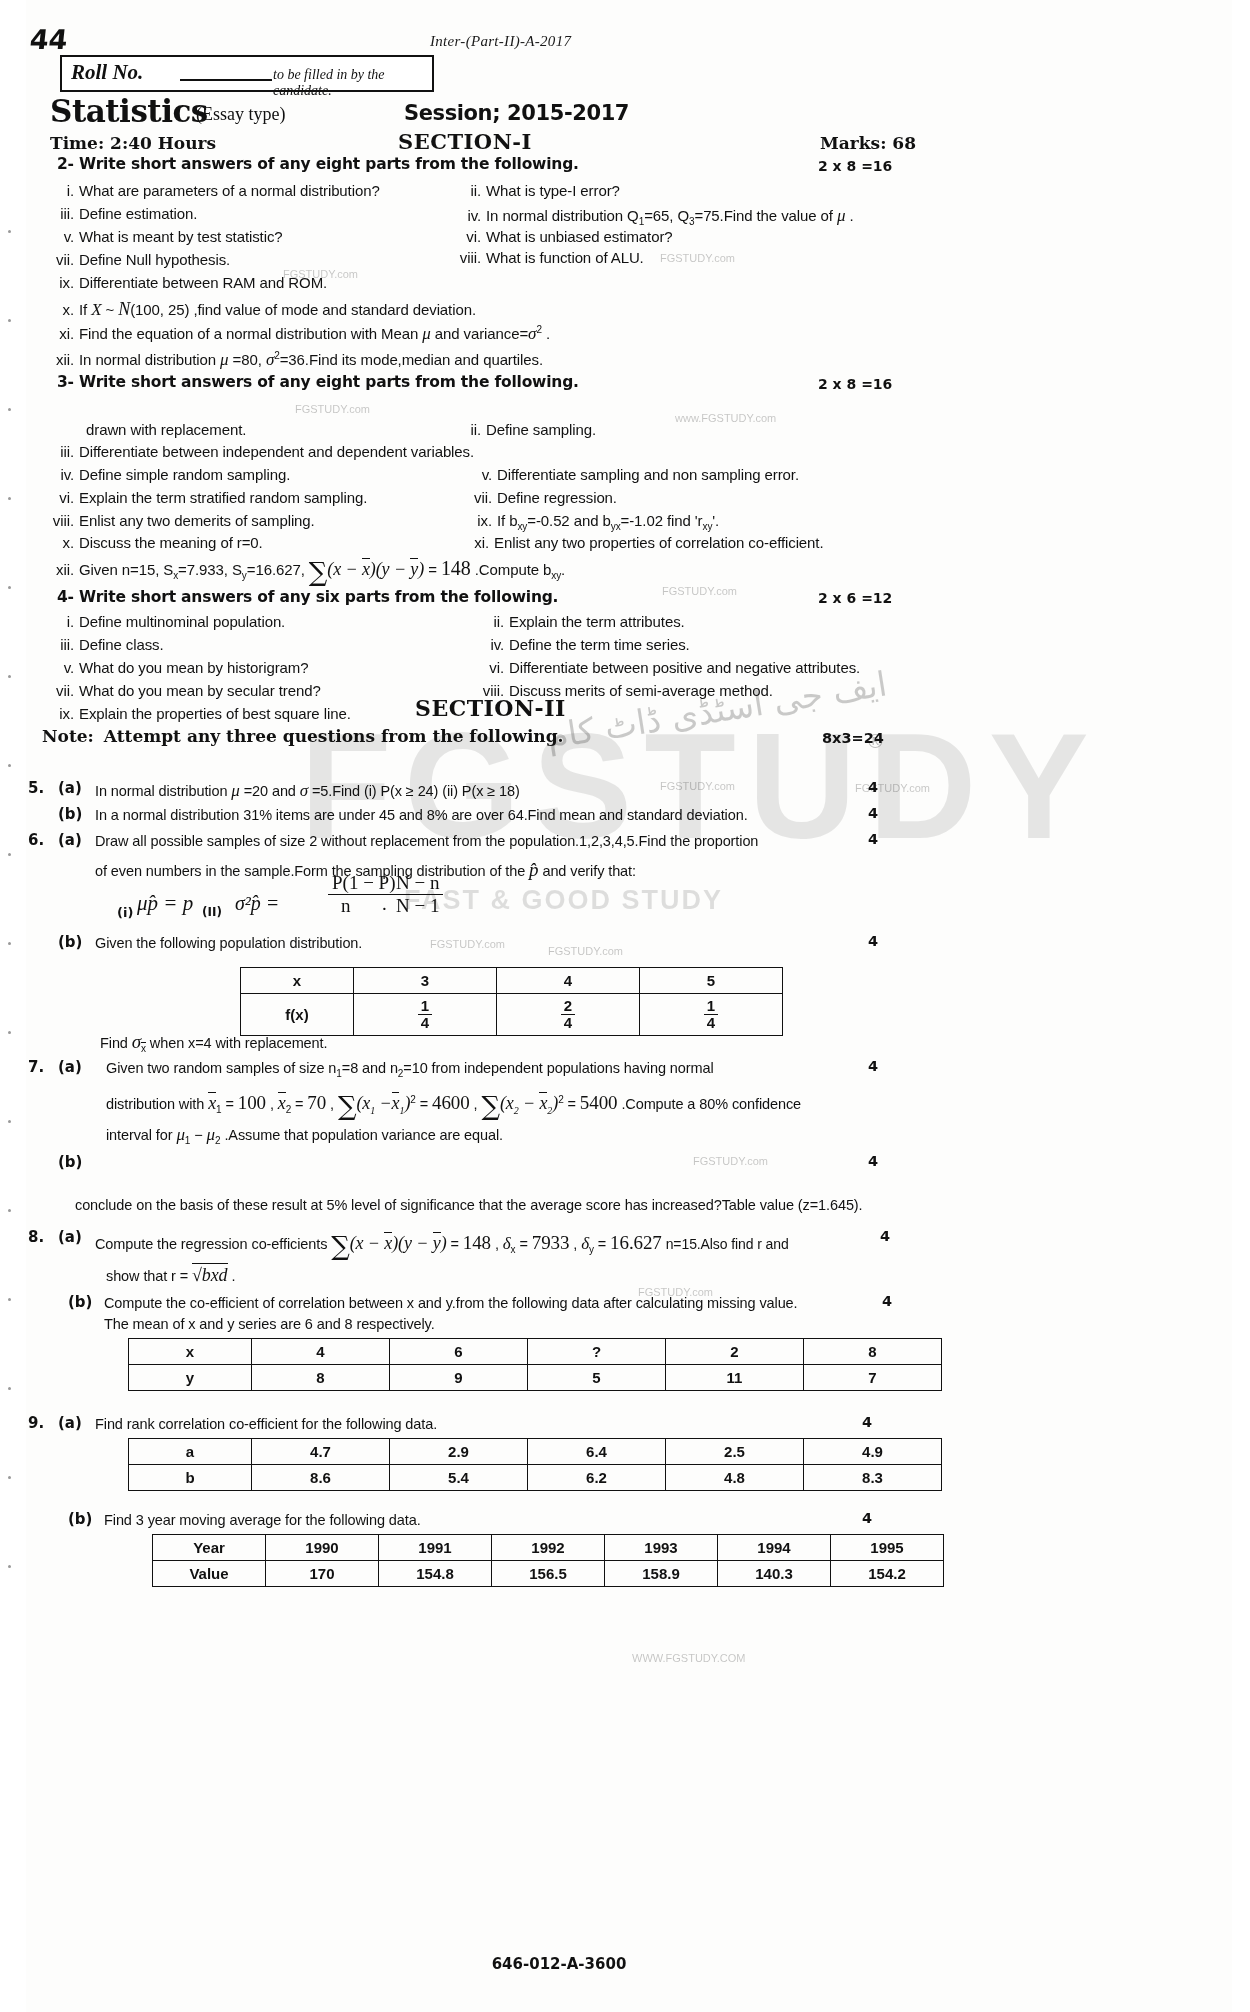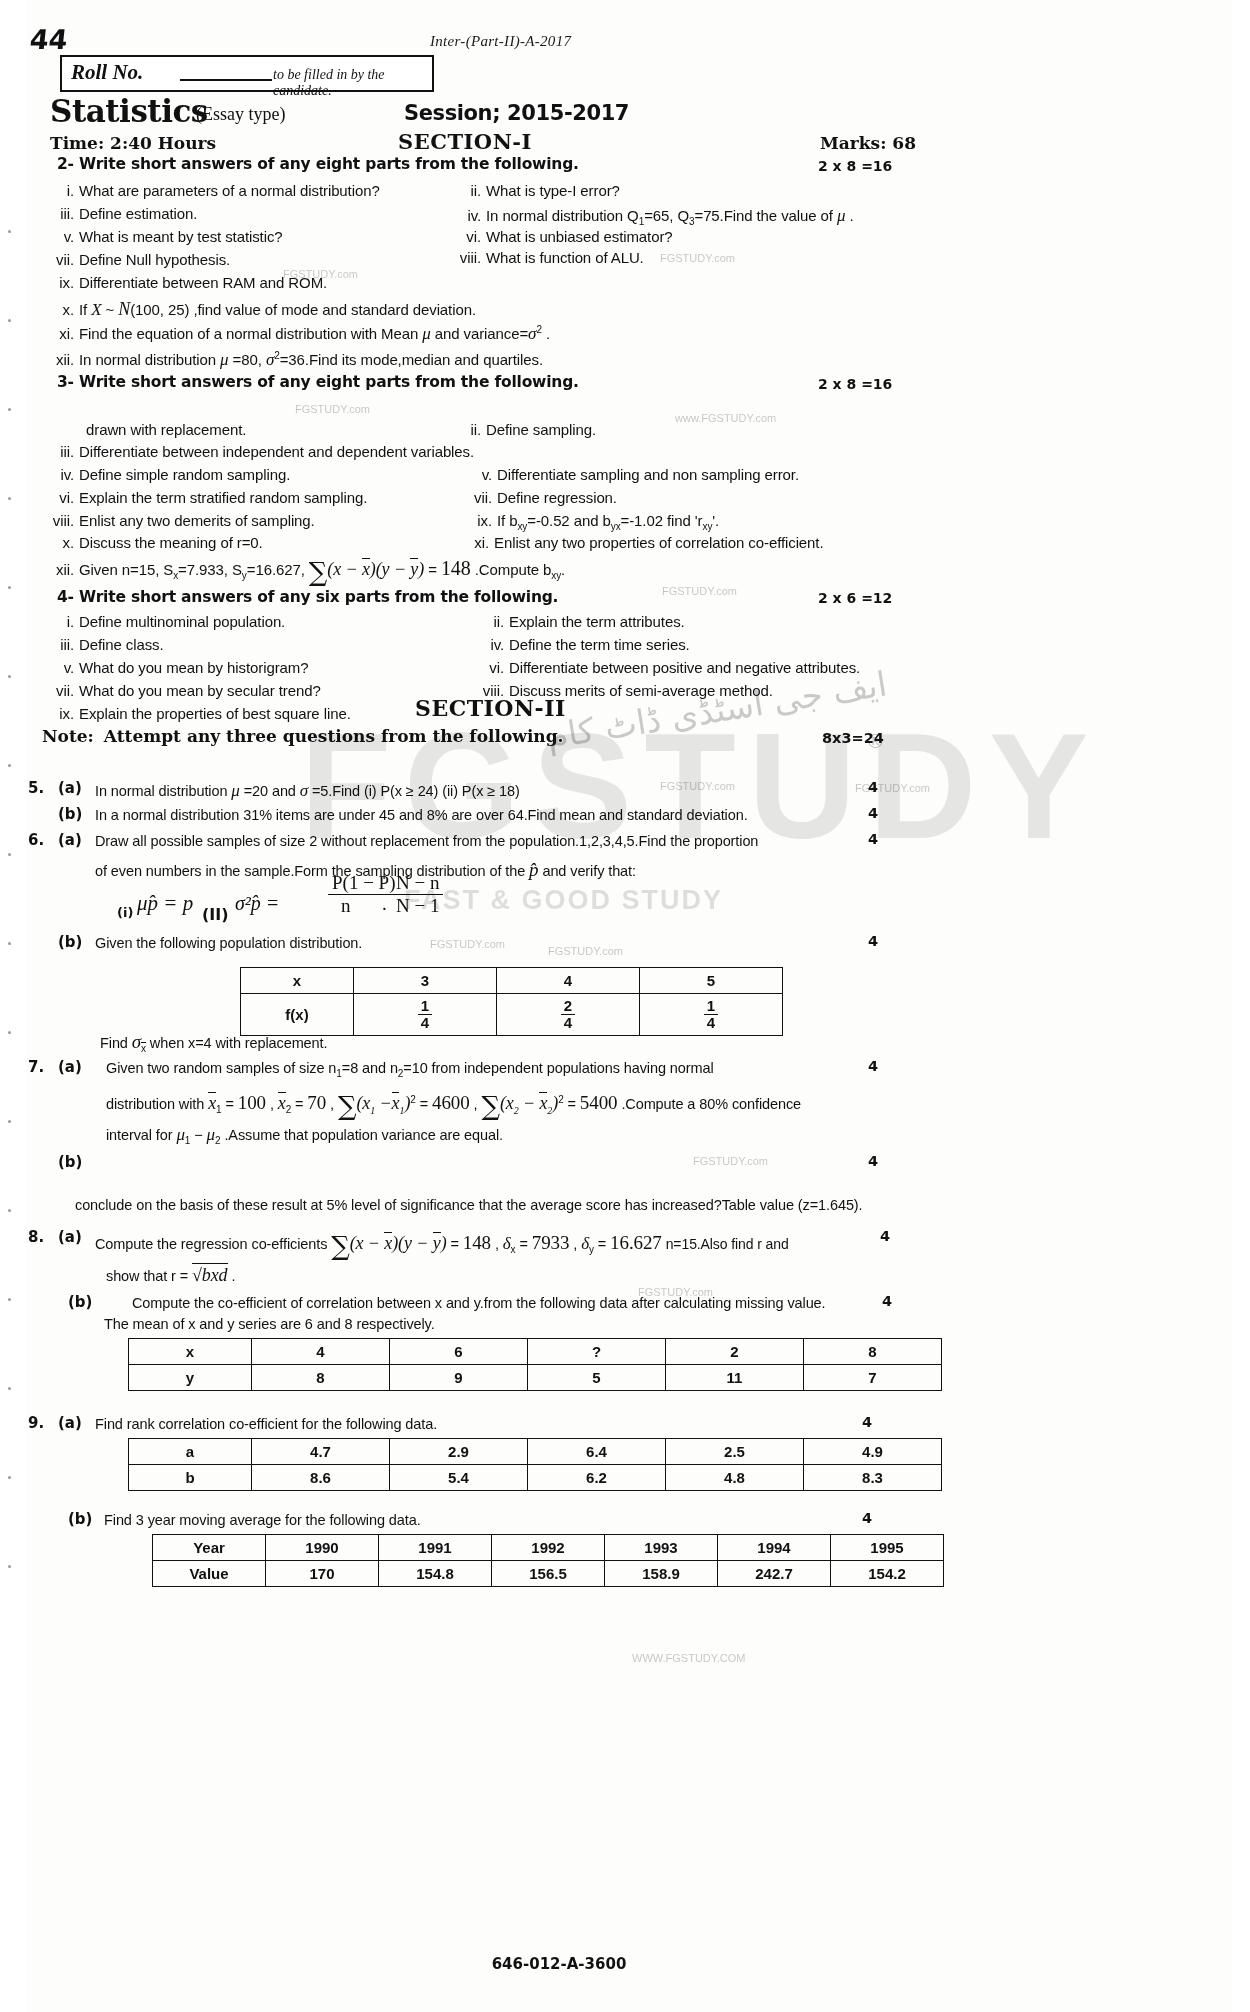--- a/index.html
+++ b/index.html
@@ -398,21 +398,21 @@
   <div class="qn" style="left:28px;top:831px;">6.</div>
   <div class="qn" style="left:58px;top:831px;">(a)</div>
   <div class="body" style="left:95px;top:831px;">Draw all possible samples of size 2 without replacement from the population.1,2,3,4,5.Find the proportion</div>
   <div class="mk" style="left:868px;top:831px;">4</div>
   <div class="body" style="left:95px;top:856px;">
     of even numbers in the sample.Form the sampling distribution of the <span class="ser" style="font-size:19px;">p̂</span> and verify that:
   </div>
 
   <div class="qn" style="left:117px;top:905px;font-size:13px;">(i)</div>
   <div class="formula" style="left:137px;top:891px;font-style:italic;font-size:21px;">μp̂ = p</div>
-  <div class="qn" style="left:202px;top:905px;font-size:16px;">(II)</div>
+  <div class="qn" style="left:202px;top:905px;font-size:12px;">(II)</div>
   <div class="formula" style="left:235px;top:892px;font-style:italic;font-size:20px;">σ²p̂ =</div>
   <div class="formula" style="left:292px;top:872px;text-align:center;font-size:19px;">
     <div style="border-bottom:1.5px solid #111;padding:0 4px;margin-left:36px;">P(1 − P)</div>
     <div style="padding:0 4px;">n</div>
   </div>
   <div class="formula" style="left:382px;top:893px;font-size:19px;">.</div>
   <div class="formula" style="left:392px;top:872px;text-align:center;font-size:19px;">
     <div style="border-bottom:1.5px solid #111;padding:0 4px;">N − n</div>
     <div style="padding:0 4px;">N − 1</div>
   </div>
@@ -469,21 +469,21 @@
   <div class="qn" style="left:58px;top:1228px;">(a)</div>
   <div class="body" style="left:95px;top:1228px;">
     Compute the regression co-efficients <span class="bigsum">∑</span><span class="ser">(x − <span class="ovl">x</span>)(y − <span class="ovl">y</span>)</span> = <span class="serup" style="font-size:19px;">148</span> , <i class="mi">δ</i><sub class="sb">x</sub> = <span class="serup" style="font-size:19px;">7933</span> , <i class="mi">δ</i><sub class="sb">y</sub> = <span class="serup" style="font-size:19px;">16.627</span> <span style="font-size:14px;">n=15.Also find r and</span>
   </div>
   <div class="mk" style="left:880px;top:1228px;">4</div>
   <div class="body" style="left:106px;top:1262px;">
     show that r = <span style="border-top:1.3px solid #111;padding-top:1px;" class="ser">√bxd</span> .
   </div>
 
   <div class="qn" style="left:68px;top:1293px;">(b)</div>
-  <div class="body" style="left:104px;top:1293px;margin-left:28px;">Compute the co-efficient of correlation between x and y.from the following data after calculating missing value.</div>
+  <div class="body" style="left:104px;top:1293px;">Compute the co-efficient of correlation between x and y.from the following data after calculating missing value.</div>
   <div class="mk" style="left:882px;top:1293px;">4</div>
   <div class="body" style="left:104px;top:1314px;">The mean of x and y series are 6 and 8 respectively.</div>
 
   <table class="dt" style="left:128px;top:1338px;">
     <tbody>
         <tr>
       <td class="hd" style="width:110px;">x</td>
       <td style="width:125px;">4</td>
       <td style="width:125px;">6</td>
       <td style="width:125px;">?</td>
@@ -541,21 +541,21 @@
       <td style="width:100px;">1993</td>
       <td style="width:100px;">1994</td>
       <td style="width:100px;">1995</td>
     </tr>
     <tr>
       <td class="hd">Value</td>
       <td>170</td>
       <td>154.8</td>
       <td>156.5</td>
       <td>158.9</td>
-      <td>242.7</td>
+      <td>140.3</td>
       <td>154.2</td>
     </tr>
   </tbody>
     </table>
 
   <div class="footer">646-012-A-3600</div>
 
 </div>
 
 </body></html>

